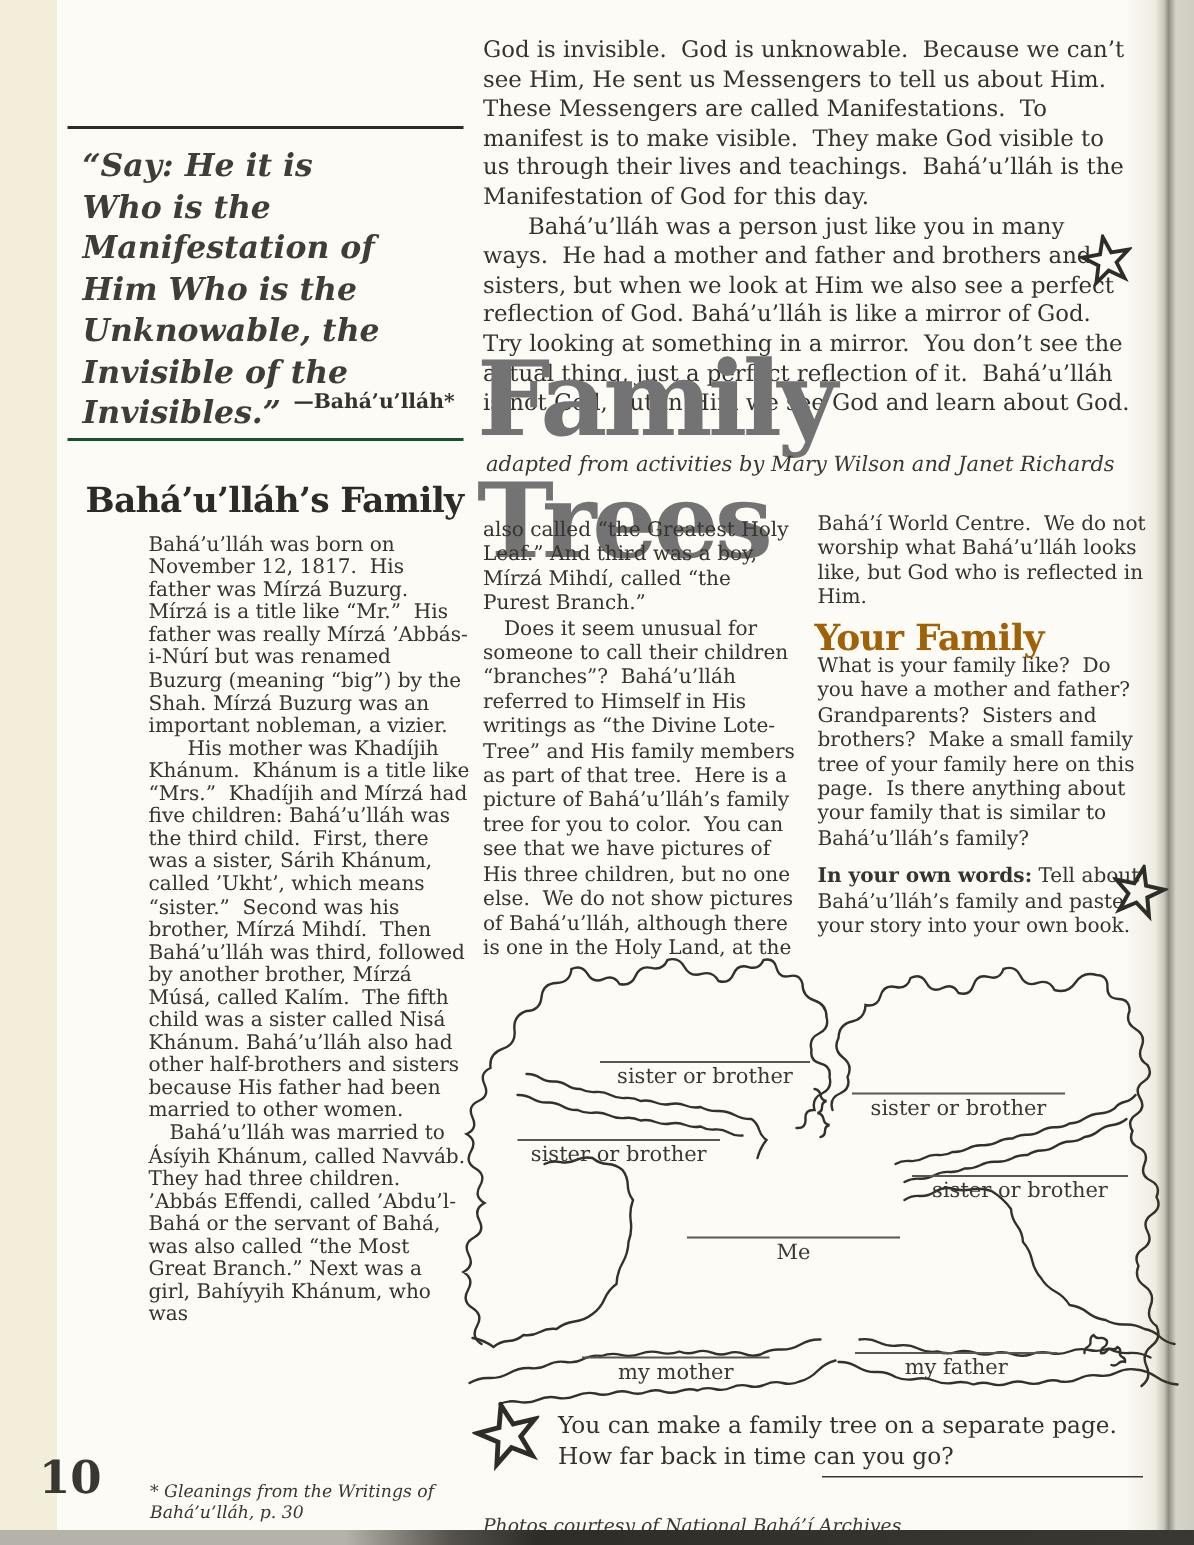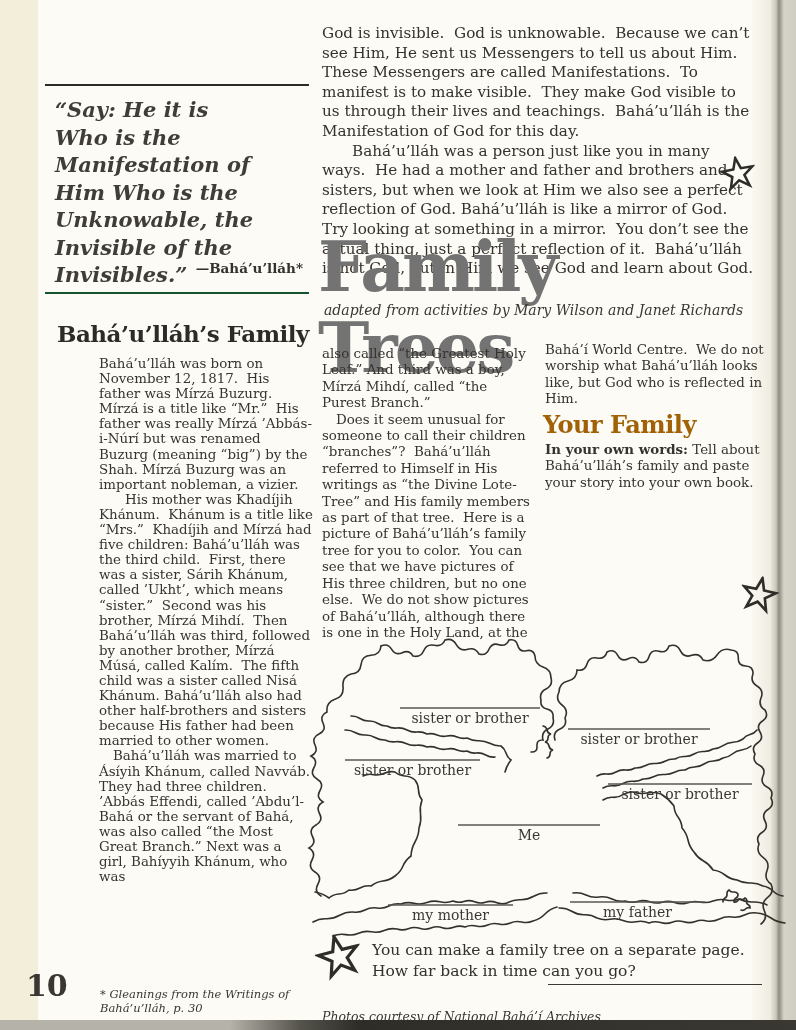--- a/index.html
+++ b/index.html
@@ -99,20 +99,21 @@
   </div>
 
   <div class="col col-mid">
     <p>also called “the Greatest Holy Leaf.” And third was a boy, Mírzá Mihdí, called “the Purest Branch.”</p>
     <p class="ind">Does it seem unusual for someone to call their children “branches”?  Bahá’u’lláh referred to Himself in His writings as “the Divine Lote-Tree” and His family members as part of that tree.  Here is a picture of Bahá’u’lláh’s family tree for you to color.  You can see that we have pictures of His three children, but no one else.  We do not show pictures of Bahá’u’lláh, although there is one in the Holy Land, at the</p>
   </div>
 
   <div class="col col-right">
     <p>Bahá’í World Centre.  We do not worship what Bahá’u’lláh looks like, but God who is reflected in Him.</p>
     <h2 class="h-your">Your Family</h2>
+    <p>What is your family like?  Do you have a mother and father? Grandparents?  Sisters and brothers?  Make a small family tree of your family here on this page.  Is there anything about your family that is similar to Bahá’u’lláh’s family?</p>
     <p class="own-words"><strong>In your own words:</strong><span> Tell about Bahá’u’lláh’s family and paste your story into your own book.</span></p>
   </div>
 
   <svg class="star" style="left:740px;top:576px;width:38px;height:38px;transform:rotate(12deg)" viewBox="-20 -20 40 40">
     <path d="M0,-18 L-4.2,-5.8 L-17.1,-5.6 L-6.8,2.2 L-10.6,14.6 L0,7.2 L10.6,14.6 L6.8,2.2 L17.1,-5.6 L4.2,-5.8 Z"></path>
   </svg>
 
   <div class="tree">
     <svg id="tree-svg" width="490" height="335" viewBox="0 0 490 335">
         <path d="M16,266 Q8.7,261.5 13.0,254.0 Q17.3,246.5 10.0,242.0 Q2.7,237.5 7.0,230.0 Q11.3,222.5 4.0,218.0 Q11.5,214.0 7.5,206.5 Q3.5,199.0 11.0,195.0 Q18.5,191.0 14.5,183.5 Q10.5,176.0 18.0,172.0 Q10.7,167.8 15.0,160.5 Q19.3,153.2 12.0,149.0 Q4.7,144.8 9.0,137.5 Q13.3,130.2 6.0,126.0 Q13.6,122.6 10.0,115.0 Q6.4,107.4 14.0,104.0 Q21.6,100.6 18.0,93.0 Q14.4,85.4 22.0,82.0 Q20.9,72.5 30.0,69.3 Q39.1,66.2 38.0,56.7 Q36.9,47.1 46.0,44.0 Q55.1,43.7 56.0,34.7 Q56.9,25.6 66.0,25.3 Q75.1,25.1 76.0,16.0" class="tstroke"></path>

